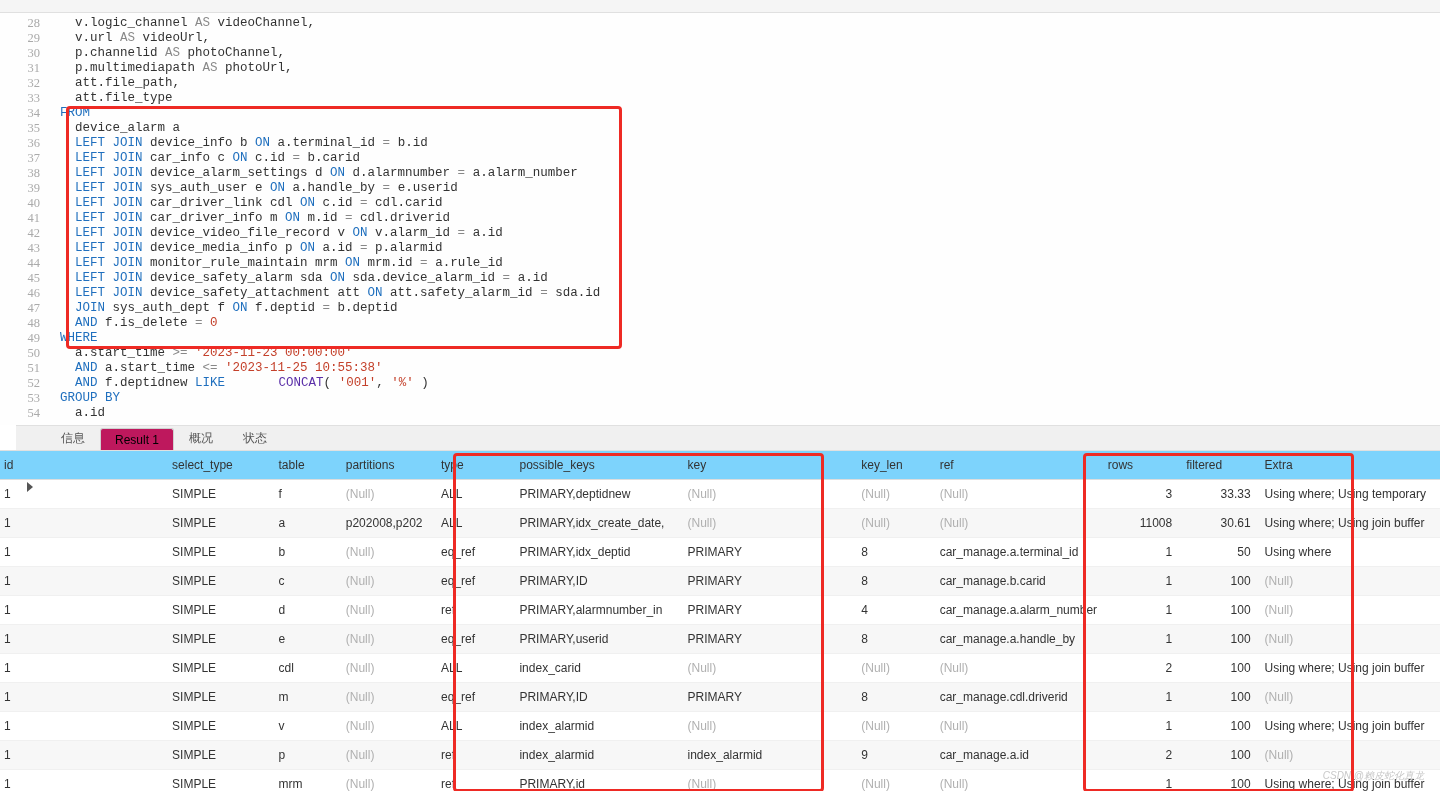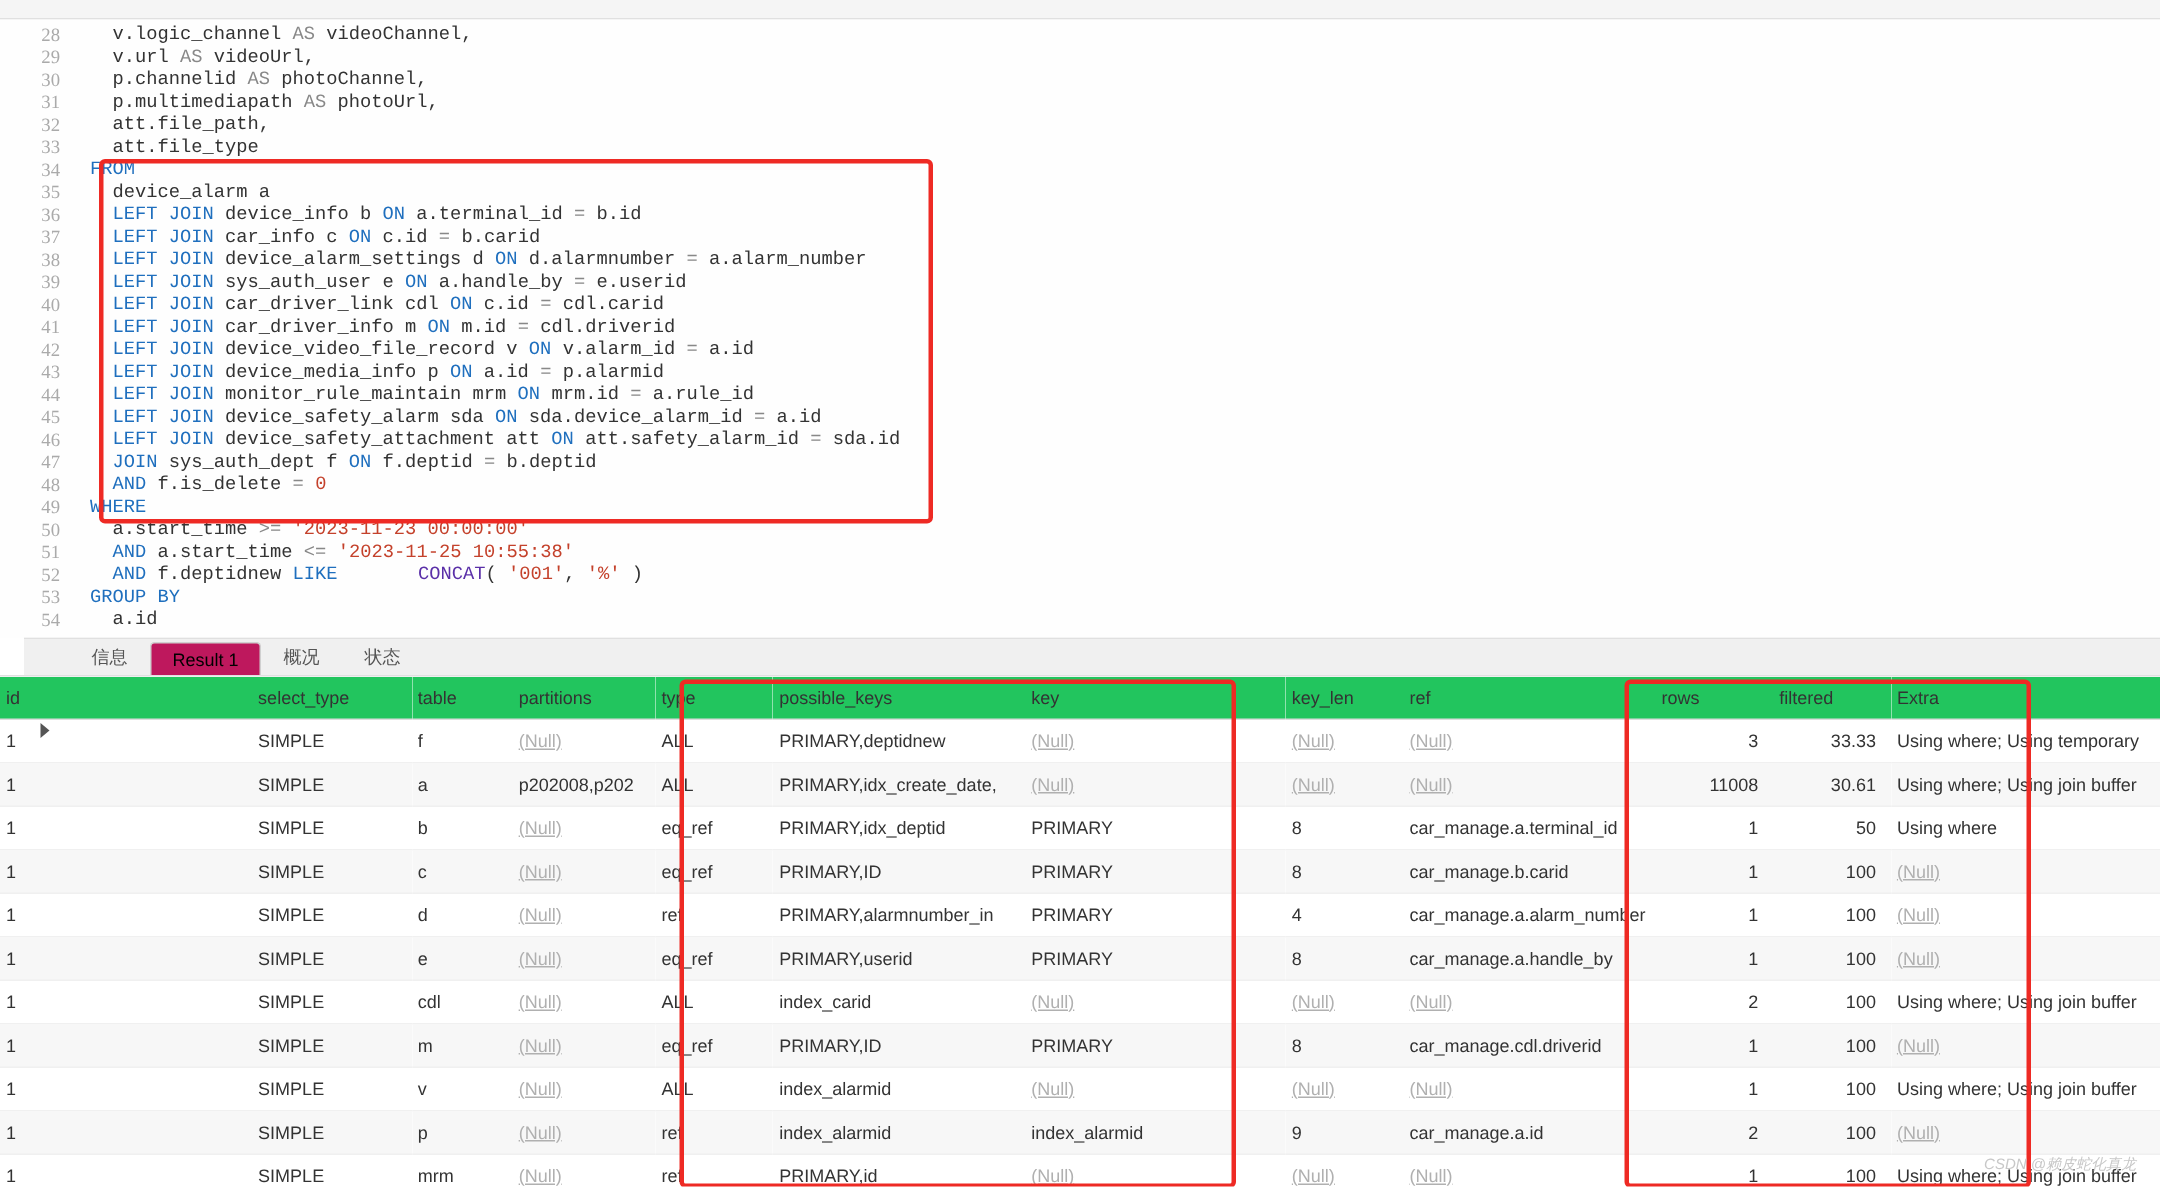--- a/index.html
+++ b/index.html
@@ -93,29 +93,29 @@
     text-align: left;
     padding: 3px 6px 3px 4px;
     border-bottom: 1px solid #f0f0f0;
     height: 22px;
     line-height: 15px;
     overflow: hidden;
     white-space: nowrap;
     text-overflow: clip;
   }
   th {
-    background: #22c55e;
+    background: #7dd3fc;
     font-weight: normal;
     color: #333;
     border-bottom: 1px solid #ddd;
   }
   tbody tr:nth-child(odd) td { background: #ffffff; }
   tbody tr:nth-child(even) td { background: #f7f7f7; }
   td.num { text-align: right; padding-right: 10px; }
-  .null { color: #b0b0b0; text-decoration: underline; }
+  .null { color: #b0b0b0; }
   .watermark {
     position: absolute;
     right: 16px; bottom: 8px;
     color: #c8c8c8;
     font-size: 10px;
     font-style: italic;
     pointer-events: none;
   }
   .row-arrow {
     position: absolute;

